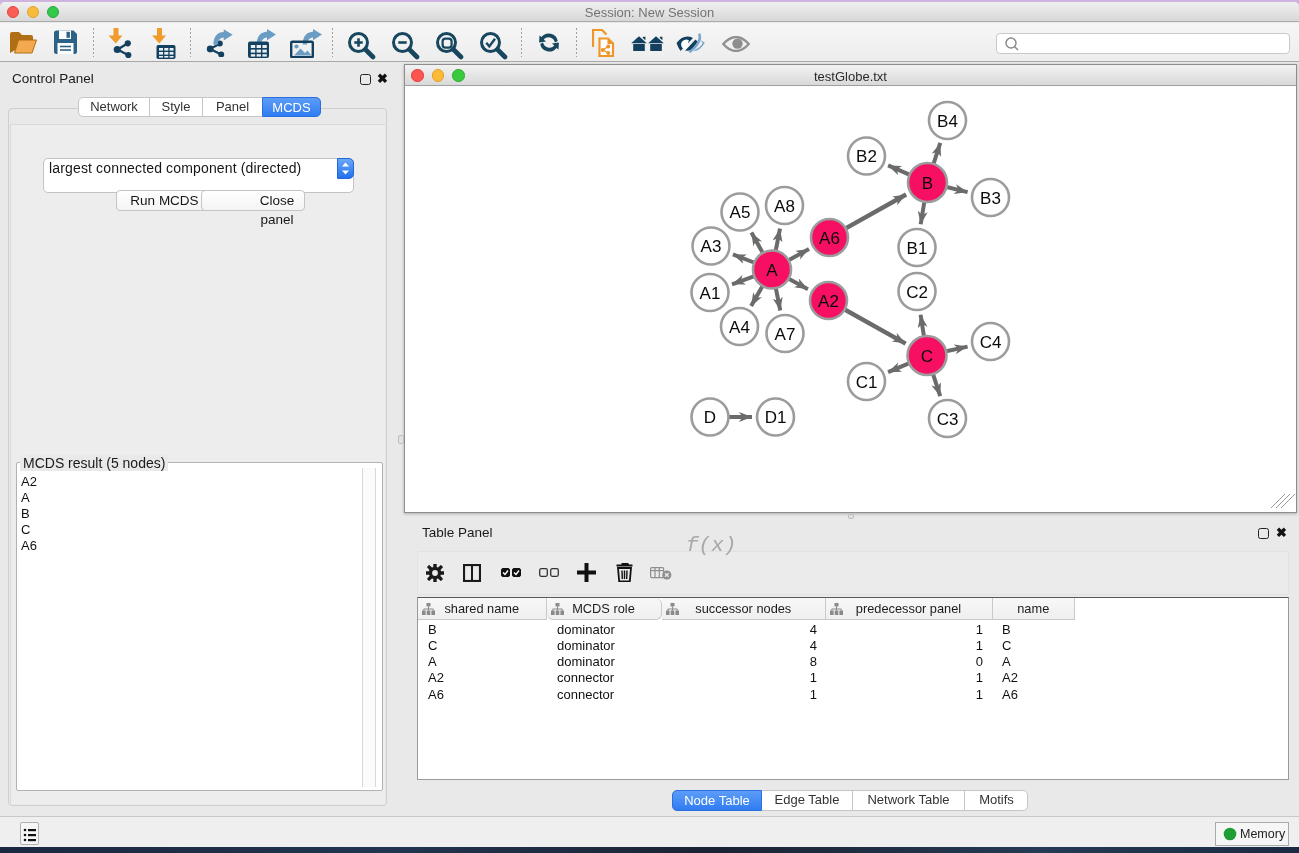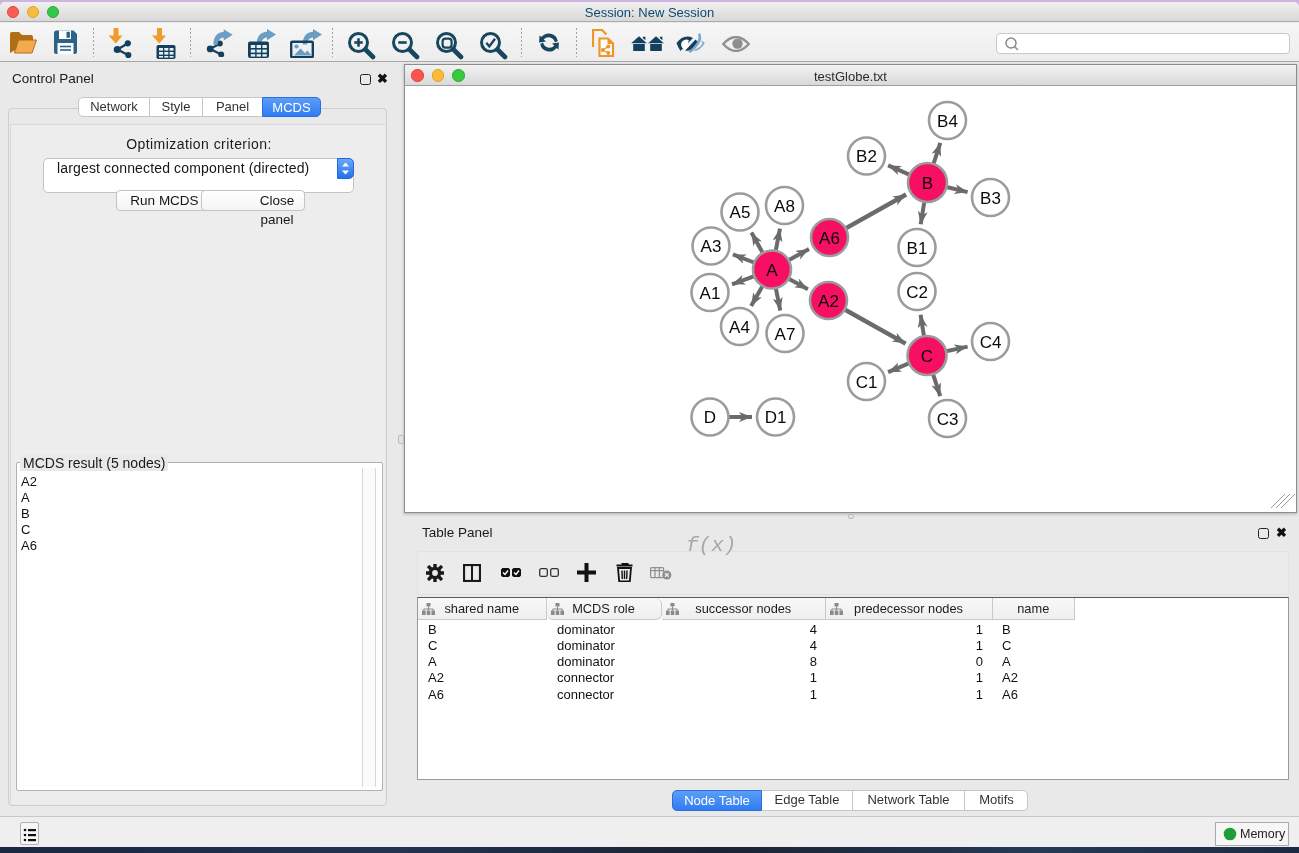--- a/index.html
+++ b/index.html
@@ -4,21 +4,21 @@
 <style>
 * { margin:0; padding:0; box-sizing:border-box; }
 html,body { width:1299px; height:853px; overflow:hidden; }
 body { font-family:"Liberation Sans", sans-serif; position:relative; background:linear-gradient(90deg,#1a2740 0%,#223450 30%,#1a2333 55%,#253a55 80%,#1b2a42 100%); }
 #screen { position:absolute; left:0; top:0; width:1299px; height:853px; overflow:hidden; }
 .abs { position:absolute; }
 #wallpaper-top { left:0; top:0; width:1299px; height:8px; background:#cdb3de; }
 #win { left:0; top:2px; width:1299px; height:845px; background:#e9e9e9; border-radius:5px 5px 0 0; }
 #titlebar { left:0; top:2px; width:1299px; height:20px; border-radius:5px 5px 0 0;
   background:linear-gradient(#f0f0f0,#d8d8d8); border-bottom:1px solid #acacac; }
-#title-text { width:100%; top:5px; text-align:center; font-size:13px; color:#0c4a6e; }
+#title-text { width:100%; top:5px; text-align:center; font-size:13px; color:#737373; }
 .tl { width:12.5px; height:12.5px; border-radius:50%; top:5.5px; }
 #tl-r { left:6.5px;  background:#fb5d55; border:0.5px solid #e14640; }
 #tl-y { left:26.5px; background:#f8bc3c; border:0.5px solid #dfa131; }
 #tl-g { left:46.5px; background:#34c84a; border:0.5px solid #2aa73c; }
 #toolbar { left:0; top:23px; width:1299px; height:39px; background:linear-gradient(#f6f6f6,#ededed); border-bottom:1px solid #a8a8a8; }
 .tsep { top:28px; width:1px; height:29px; background-image:linear-gradient(#9f9f9f 50%, transparent 50%); background-size:1px 4px; }
 #searchbox { left:996px; top:33px; width:294px; height:21px; background:#fff; border:1px solid #c9c9c9; border-radius:4px; }
 #statusbar { left:0; top:816px; width:1299px; height:31px; background:#efefef; border-top:1px solid #c8c8c8; }
 #membtn { left:1215px; top:822px; width:74px; height:24px; background:#f6f6f6; border:1px solid #ababab; font-size:12.5px; color:#222; }
 #hambtn { left:20px; top:822px; width:19px; height:23px; background:#f6f6f6; border:1px solid #b0b0b0; border-radius:2px; }
@@ -28,21 +28,21 @@
 .minibox { width:11px; height:11px; border:1.6px solid #222; border-radius:2.5px; background:transparent; }
 .xmark { font-size:13px; font-weight:bold; color:#111; }
 #tabs { z-index:4; left:78px; top:97px; width:243px; height:20px; background:#fff; border:1px solid #c6c6c6; border-radius:5px; }
 .tabseg { z-index:5; top:97px; height:20px; line-height:19px; text-align:center; font-size:13px; color:#333; border-right:1px solid #c6c6c6; }
 #tab-mcds { z-index:5; left:262px; top:97px; width:59px; height:20px; border-radius:0 5px 5px 0; line-height:19px; text-align:center;
   background:linear-gradient(#5d9df7,#2f7cf2); color:#fff; font-size:13px; border:1px solid #2a6fe0; }
 #tabpane { left:8px; top:108px; width:379px; height:698px; background:#e9e9e9; border:1px solid #cfcfcf; border-radius:4px; }
 #tabpane-in { left:10px; top:124px; width:375px; height:680px; background:#ededed; border-top:1px solid #d9d9d9; border-left:1px solid #d9d9d9; }
 #optlabel { left:0px; top:136px; width:398px; text-align:center; font-size:14px; letter-spacing:0.45px; color:#1c1c1c; }
 #combo { left:43px; top:158px; width:311px; height:35px; background:#fff; border:1px solid #c3c3c3; border-radius:5px;
-  font-size:14px; letter-spacing:0.15px; color:#161616; line-height:19px; padding-left:13px; }
+  font-size:14px; letter-spacing:0.15px; color:#161616; line-height:19px; padding-left:5px; }
 #combo-btn { left:337px; top:158px; width:17px; height:21px; border-radius:0 5px 5px 0; background:linear-gradient(#69a8f9,#2271ee); border:1px solid #2268d8; }
 .pbtn { top:190px; height:21px; background:linear-gradient(#ffffff,#f4f4f4); border:1px solid #c4c4c4; border-radius:4px;
   font-size:13.5px; color:#161616; text-align:center; line-height:19px; }
 #fieldset { left:16px; top:462px; width:367px; height:329px; border:1px solid #b2b2b2; border-radius:2px; background:#fff; }
 #fieldlegend { left:20px; top:455px; font-size:14px; color:#1a1a1a; background:#e9e9e9; padding:0 3px; }
 #mcds-items { left:21px; top:474px; font-size:13px; color:#111; line-height:16px; }
 #mcds-scroll { left:362px; top:468px; width:14px; height:319px; background:#fbfbfb; border-left:1px solid #d8d8d8; border-right:1px solid #d8d8d8; }
 
 
 #netframe { left:404px; top:64px; width:893px; height:449px; background:#fff; border:1px solid #8e8e8e; box-shadow:0 1px 3px rgba(0,0,0,0.25); }
@@ -233,21 +233,20 @@
 <div class="abs" id="cp-title">Control Panel</div>
 <div class="abs minibox" style="left:360px; top:73.5px;"></div>
 <div class="abs xmark" style="left:377px; top:71px;">✖</div>
 <div class="abs" id="tabs"></div>
 <div class="abs tabseg" style="left:79px; width:71px;">Network</div>
 <div class="abs tabseg" style="left:150px; width:53px;">Style</div>
 <div class="abs tabseg" style="left:203px; width:59px; border-right:none;">Panel</div>
 <div class="abs" id="tab-mcds">MCDS</div>
 <div class="abs" id="tabpane"></div>
 <div class="abs" id="tabpane-in"></div>
-<div class="abs" id="optlabel">Optimization criterion:</div>
 <div class="abs" id="combo">largest connected component (directed)</div>
 <div class="abs" id="combo-btn"><svg width="15" height="19">
         <path d="M7.5 3.5 L11 7.5 L4 7.5 Z" fill="#fff"></path>
         <path d="M7.5 15.5 L11 11.5 L4 11.5 Z" fill="#fff"></path>
       </svg></div>
 <div class="abs pbtn" style="left:92px; width:97px;margin-left:24px;">Run MCDS</div>
 <div class="abs pbtn" style="left:201px; width:104px;padding-left:48px;">Close panel</div>
 <div class="abs" id="fieldset"></div>
 <div class="abs" id="mcds-scroll"></div>
 <div class="abs" id="fieldlegend">MCDS result (5 nodes)</div>
@@ -425,21 +424,21 @@
       <g fill="#8a8a8a">
         <rect x="4.5" y="0" width="4" height="3.5"></rect>
         <rect x="0" y="7.5" width="3.6" height="4.5"></rect>
         <rect x="4.7" y="7.5" width="3.6" height="4.5"></rect>
         <rect x="9.4" y="7.5" width="3.6" height="4.5"></rect>
       </g>
       <g stroke="#8a8a8a" stroke-width="1" fill="none">
         <path d="M6.5 3.5 L6.5 6 M1.8 7.5 L1.8 6 L11.2 6 L11.2 7.5 M6.5 6 L6.5 7.5"></path>
       </g>
     </svg>
-<div class="abs hc" style="left:825.5px; width:167px;">predecessor nodes</div>
+<div class="abs hc" style="left:825.5px; width:167px;">predecessor panel</div>
 <svg width="13" height="12" style="position:absolute;left:829.5px;top:603px;" class="abs">
       <g fill="#8a8a8a">
         <rect x="4.5" y="0" width="4" height="3.5"></rect>
         <rect x="0" y="7.5" width="3.6" height="4.5"></rect>
         <rect x="4.7" y="7.5" width="3.6" height="4.5"></rect>
         <rect x="9.4" y="7.5" width="3.6" height="4.5"></rect>
       </g>
       <g stroke="#8a8a8a" stroke-width="1" fill="none">
         <path d="M6.5 3.5 L6.5 6 M1.8 7.5 L1.8 6 L11.2 6 L11.2 7.5 M6.5 6 L6.5 7.5"></path>
       </g>

